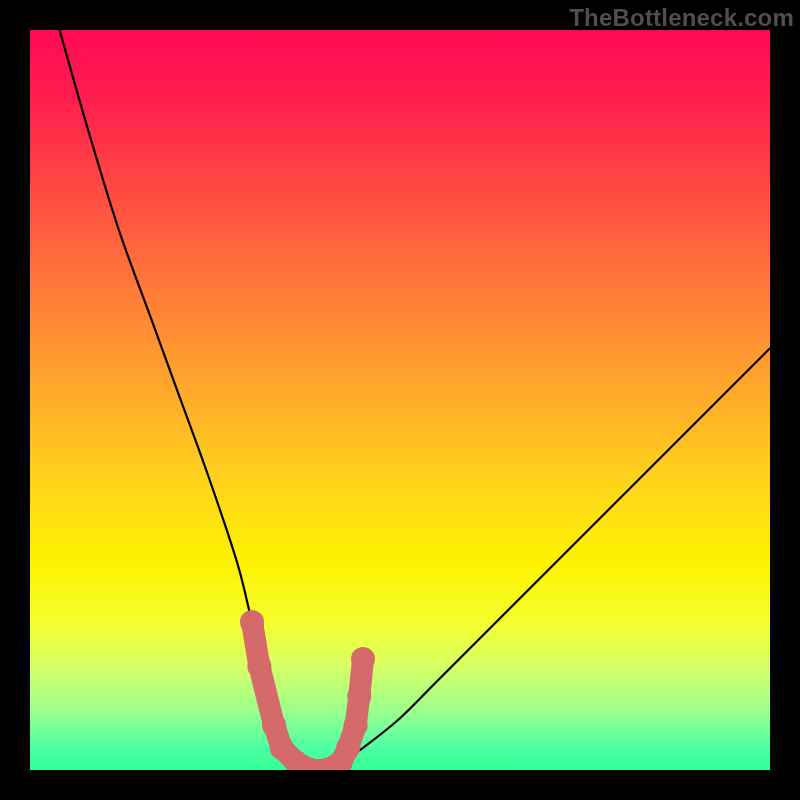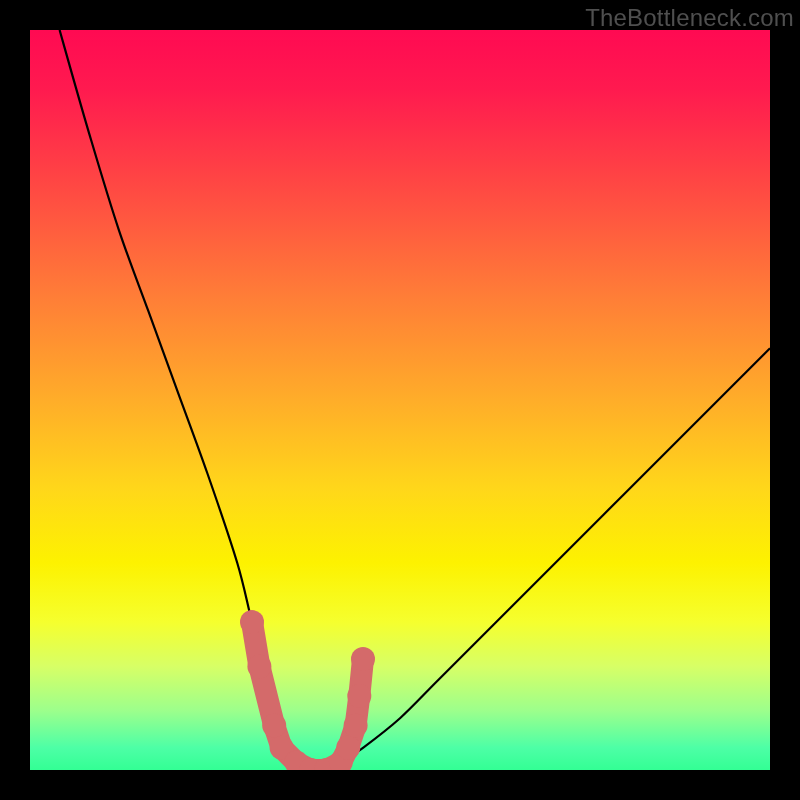--- a/index.html
+++ b/index.html
@@ -39,21 +39,21 @@
       #9cff8c 92%,
       #4dffa6 97%,
       #33ff94 100%
     );
   }
   .watermark {
     position: absolute;
     top: 4px;
     right: 6px;
     font-size: 24px;
-    font-weight: 400;
+    font-weight: 700;
     color: #4f4f4f;
     letter-spacing: 0.2px;
     z-index: 5;
     background: transparent;
   }
   svg.curve {
     position: absolute;
     top: 0;
     left: 0;
     width: 740px;

